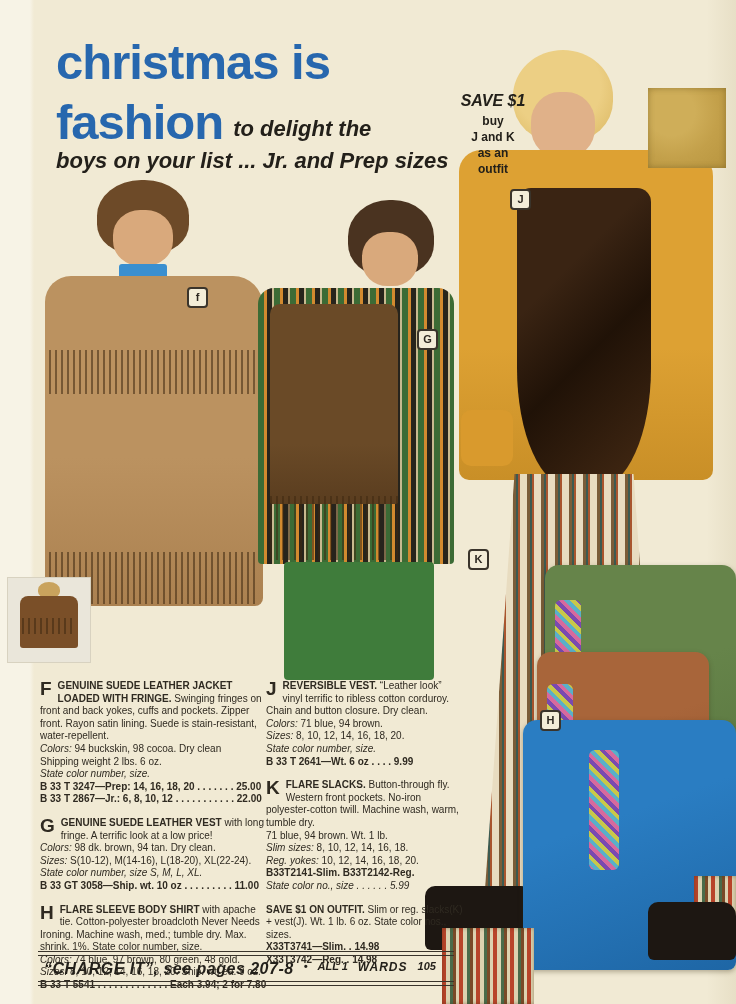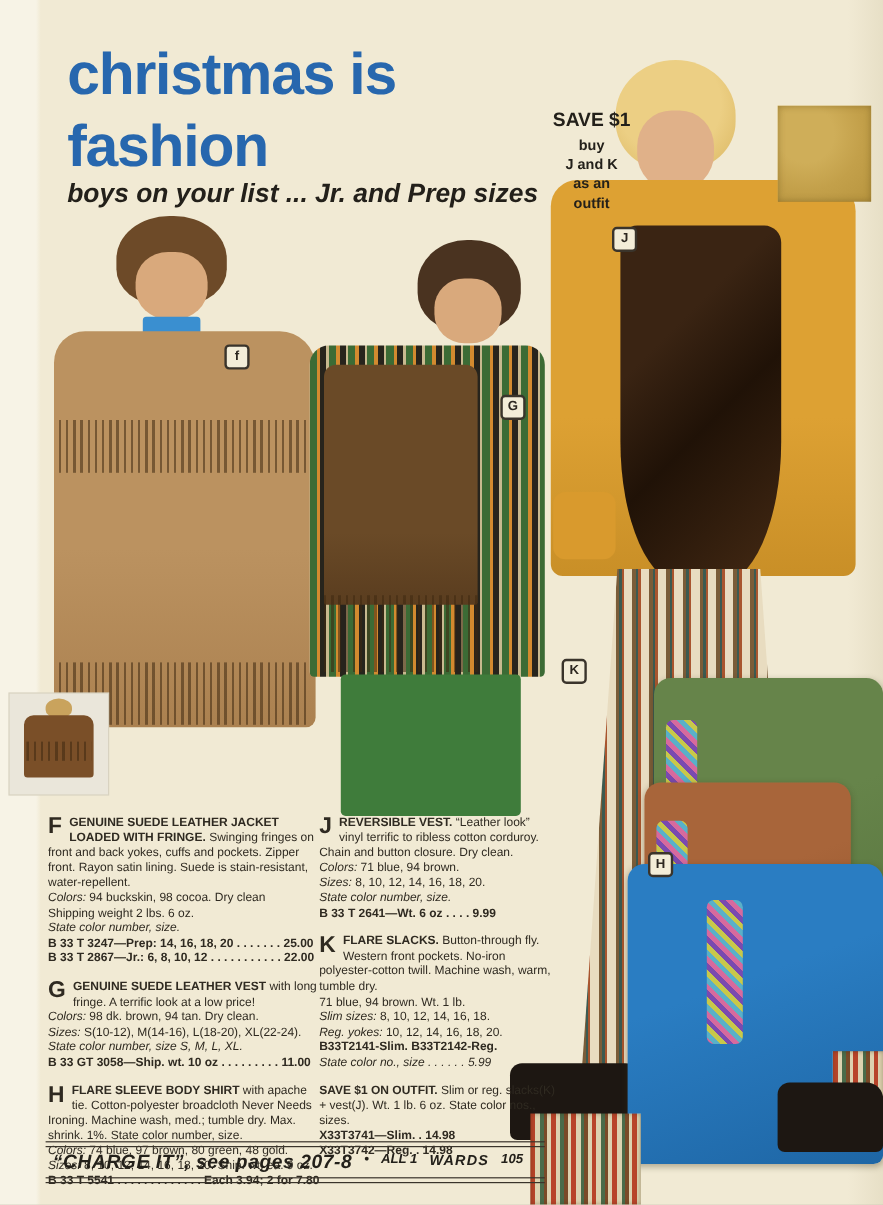--- a/index.html
+++ b/index.html
@@ -10,21 +10,21 @@
   }
   
   .hdr{position:absolute;left:56px;top:38px;width:420px;}
   .hdr .t1{font-size:49px;font-weight:bold;letter-spacing:-1px;color:#2767ae;line-height:1.0;}
   .hdr .row2{display:flex;align-items:flex-end;gap:10px;margin-top:12px;}
   .hdr .t2{font-size:49px;font-weight:bold;letter-spacing:-1px;color:#2767ae;line-height:0.95;}
   .hdr .tag-a{font-size:22px;font-style:italic;font-weight:bold;color:#23201a;padding-bottom:4px;}
   .hdr .tag-b{font-size:22px;font-style:italic;font-weight:bold;color:#23201a;margin-top:2px;}
   
   .promo{position:absolute;left:438px;top:92px;width:110px;text-align:center;color:#23201a;}
-  .promo .hl{font-size:16px;font-weight:bold;margin-bottom:3px;}
+  .promo .hl{font-size:16px;font-weight:bold;font-style:italic;margin-bottom:3px;}
   .promo .pl{font-size:12px;font-weight:bold;line-height:16px;}
   
   .swatch{position:absolute;left:648px;top:88px;width:78px;height:80px;
     background:radial-gradient(circle at 30% 30%, #cfae59 0 30%, #c3a04a 60%, #b8953f 100%);
     box-shadow:inset 0 0 6px rgba(90,70,20,.45);}
   
   .badge{position:absolute;width:17px;height:17px;border:2px solid #3a342b;border-radius:4px;
     background:#f3edd8;color:#2c2720;font-size:11px;font-weight:bold;line-height:17px;text-align:center;}
   
   .ph{position:absolute;}
@@ -126,20 +126,21 @@
       <div class="ph" style="left:30px;top:4px;width:22px;height:16px;background:#c9a35d;border-radius:50% 50% 40% 40%;"></div>
       <div class="ph" style="left:12px;top:18px;width:58px;height:52px;background:#7a4f28;border-radius:8px 8px 3px 3px;"></div>
       <div class="ph fringe" style="left:14px;top:40px;width:54px;height:16px;"></div>
     </div>
   </div>
 
   <header class="hdr">
     <div class="t1">christmas is</div>
     <div class="row2">
       <span class="t2">fashion</span>
+      <span class="tag-a">to delight the</span>
     </div>
     <div class="tag-b">boys on your list ... Jr. and Prep sizes</div>
   </header>
 
   <div class="promo">
     <div class="hl">SAVE $1</div>
     <div class="pl">buy</div>
     <div class="pl">J and K</div>
     <div class="pl">as an</div>
     <div class="pl">outfit</div>

